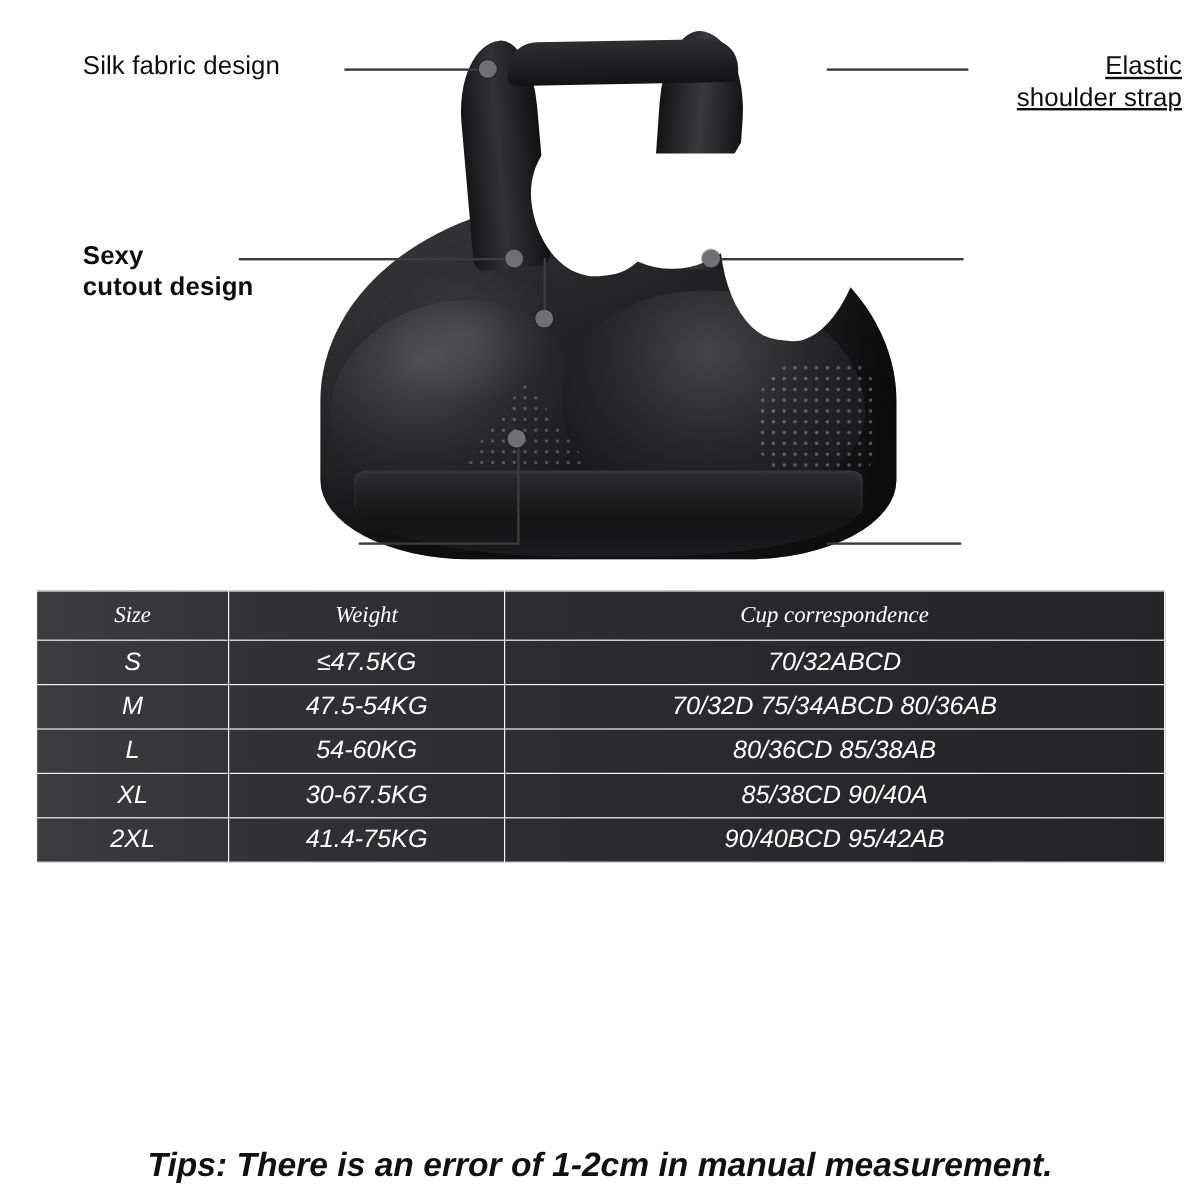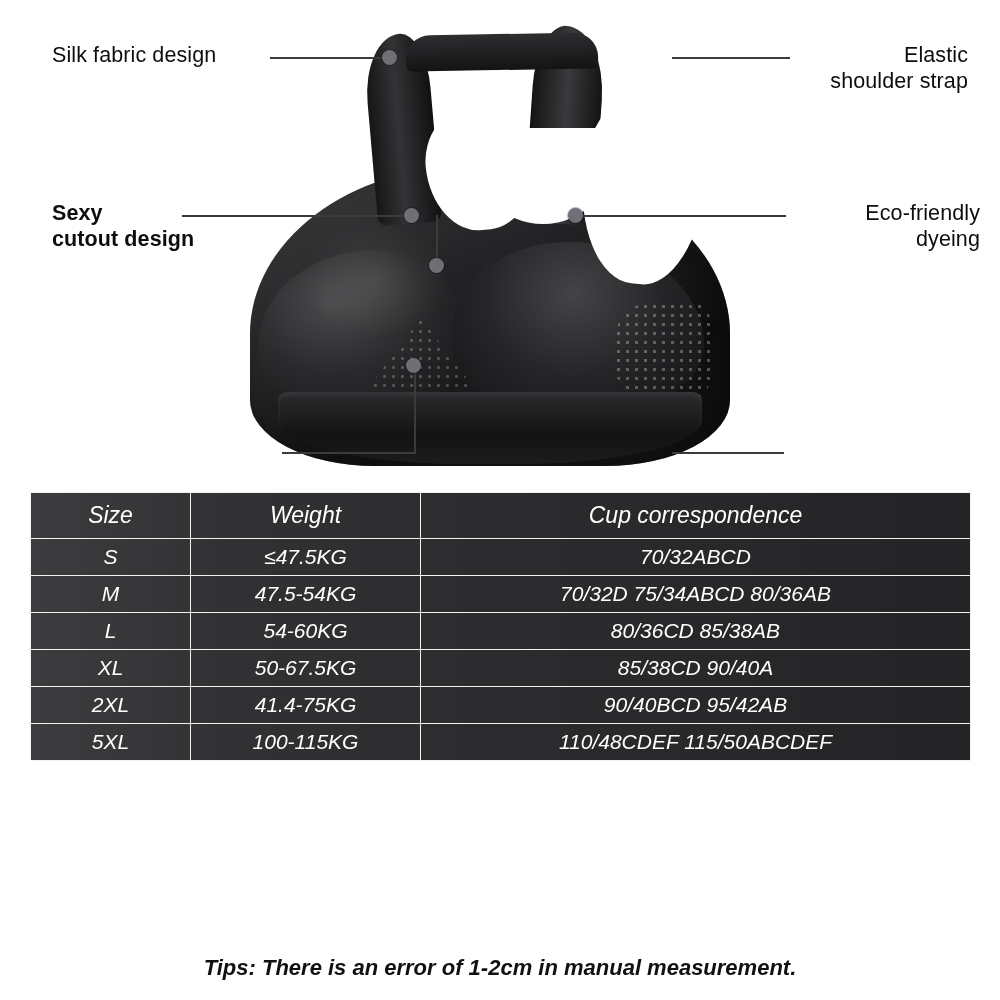--- a/index.html
+++ b/index.html
@@ -14,20 +14,21 @@
     color: #111111;
     overflow: hidden;
     position: relative;
   }
 
   
   #product-area {
     position: relative;
     width: 804px;
     height: 490px;
+    margin-left: 17px;
   }
 
   
   #product-photo {
     position: absolute;
     left: 230px;
     top: 18px;
     width: 520px;
     height: 462px;
   }
@@ -201,36 +202,37 @@
   #size-table td, #size-table th {
     border: 1px solid #f2f2f2;
     color: #ffffff;
     font-style: italic;
     font-size: 21px;
     text-align: center;
     padding: 6px 4px;
     font-weight: normal;
   }
   #size-table th {
-    font-size: 23px;
+    font-size: 19px;
     padding: 9px 4px;
+    font-family: Liberation Serif, serif;
   }
   #size-table col.c-size { width: 160px; }
   #size-table col.c-weight { width: 230px; }
   #size-table col.c-cup { width: 550px; }
 
   #tips {
     position: absolute;
     left: 0;
     top: 955px;
     width: 1000px;
     text-align: center;
     font-style: italic;
     font-weight: bold;
-    font-size: 22px;
+    font-size: 28px;
     color: #111111;
   }
 </style>
 </head>
 <body>
 
 <div id="product-area">
 
   <div id="product-photo">
     <div class="bra-body"></div>
@@ -256,26 +258,24 @@
 cutout design</div>
   <div class="leader h" style="left:182px; top:215px; width:226px;"></div>
   <div class="dot" style="left:404px; top:208px;"></div>
   <div class="leader v" style="left:436px; top:215px; height:48px;"></div>
   <div class="dot" style="left:429px; top:258px;"></div>
 
   <div class="leader h" style="left:282px; top:452px; width:134px;"></div>
   <div class="leader v" style="left:414px; top:372px; height:80px;"></div>
   <div class="dot" style="left:406px; top:358px;"></div>
 
-  <div class="callout right-align" style="left:688px; top:42px; width:280px;">Elastic
+  <div class="callout right-align" style="left:688px; top:42px; width:280px;text-decoration:underline;">Elastic
 shoulder strap</div>
   <div class="leader h" style="left:672px; top:57px; width:118px;"></div>
 
-  <div class="callout right-align" style="left:700px; top:200px; width:280px;">Eco-friendly
-dyeing</div>
   <div class="leader h" style="left:578px; top:215px; width:208px;"></div>
   <div class="dot" style="left:568px; top:208px;"></div>
 
   <div class="leader h" style="left:672px; top:452px; width:112px;"></div>
 
 </div>
 
 <table id="size-table">
   <colgroup>
     <col class="c-size">
@@ -300,29 +300,24 @@
       <td>47.5-54KG</td>
       <td>70/32D  75/34ABCD  80/36AB</td>
     </tr>
     <tr>
       <td>L</td>
       <td>54-60KG</td>
       <td>80/36CD  85/38AB</td>
     </tr>
     <tr>
       <td>XL</td>
-      <td>50-67.5KG</td>
+      <td>30-67.5KG</td>
       <td>85/38CD  90/40A</td>
     </tr>
     <tr>
       <td>2XL</td>
       <td>41.4-75KG</td>
       <td>90/40BCD  95/42AB</td>
     </tr>
-    <tr>
-      <td>5XL</td>
-      <td>100-115KG</td>
-      <td>110/48CDEF  115/50ABCDEF</td>
-    </tr>
   </tbody>
 </table>
 
 <div id="tips">Tips: There is an error of 1-2cm in manual measurement.</div>
 
 </body></html>

